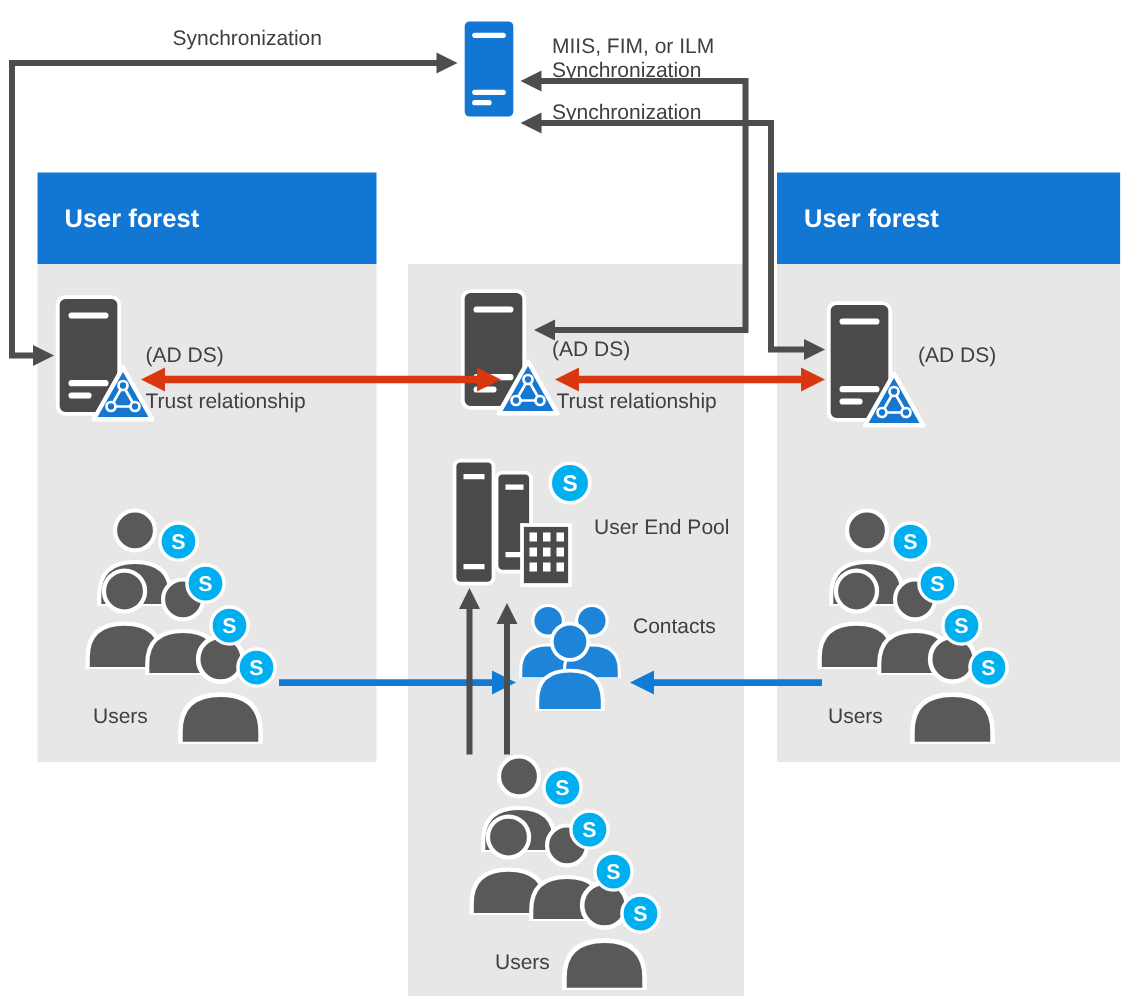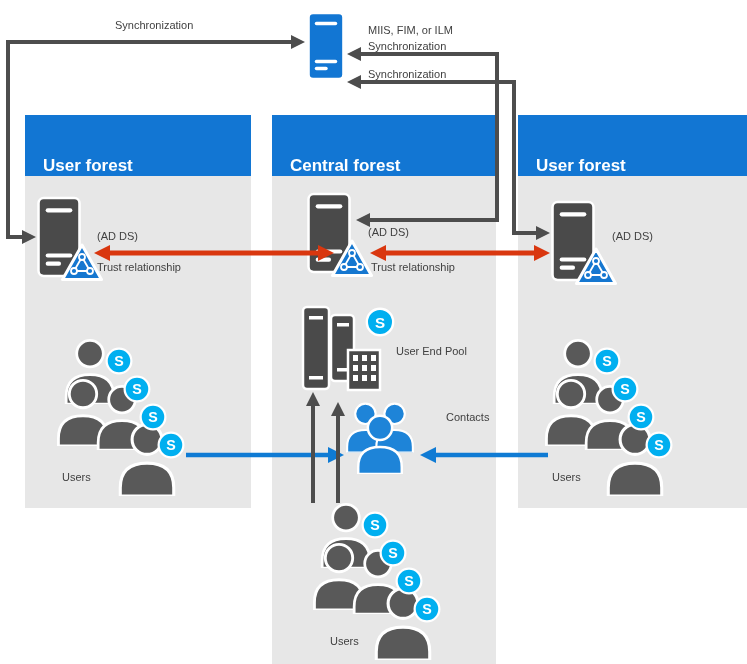--- a/index.html
+++ b/index.html
@@ -1,22 +1,22 @@
 <!DOCTYPE html>
 <html><head>
 <meta charset="utf-8">
 <style>
   html,body{margin:0;padding:0;background:#fff;}
   #canvas{position:relative;width:747px;height:664px;background:#ffffff;overflow:hidden;
           font-family:"Liberation Sans", sans-serif;}
   .abs{position:absolute;}
   .panel{background:#e7e7e7;}
   .header{background:#1276d3;color:#fff;font-size:17px;font-weight:bold;
-          display:flex;align-items:flex-end;padding-left:18px;box-sizing:border-box;}
-  .label{font-size:11px;color:#3f3f3f;white-space:nowrap;line-height:17px;}
+          display:flex;align-items:center;padding-left:18px;box-sizing:border-box;}
+  .label{font-size:14px;color:#3f3f3f;white-space:nowrap;line-height:17px;}
   svg{display:block;}
 </style>
 </head>
 <body>
 
 <div id="canvas">
 
   <svg width="0" height="0" style="position:absolute">
     <defs>
       <symbol id="sym-server" viewBox="0 0 44 80">
@@ -59,23 +59,20 @@
       </symbol>
     </defs>
   </svg>
 
   <div class="abs panel" style="left:25px;top:176px;width:226px;height:332px"></div>
   <div class="abs panel" style="left:272px;top:176px;width:224px;height:488px"></div>
   <div class="abs panel" style="left:518px;top:176px;width:229px;height:332px"></div>
 
   <div class="abs header" style="left:25px;top:115px;width:226px;height:61px">
     <span>User forest</span>
-  </div>
-  <div class="abs header" style="left:272px;top:115px;width:224px;height:61px">
-    <span>Central forest</span>
   </div>
   <div class="abs header" style="left:518px;top:115px;width:229px;height:61px">
     <span>User forest</span>
   </div>
 
   <svg class="abs" style="left:307px;top:8px;color:#1276d3" width="38" height="76" viewBox="0 0 44 80">
     <use href="#sym-server"></use>
   </svg>
 
   <svg class="abs" style="left:36px;top:196px;color:#4a4a4a" width="92" height="90" viewBox="0 0 92 90">
@@ -132,21 +129,21 @@
   <span class="abs label" style="left:368px;top:38px">Synchronization</span>
   <span class="abs label" style="left:368px;top:66px">Synchronization</span>
 
   <span class="abs label" style="left:97px;top:228px">(AD DS)</span>
   <span class="abs label" style="left:97px;top:259px">Trust relationship</span>
   <span class="abs label" style="left:368px;top:224px">(AD DS)</span>
   <span class="abs label" style="left:371px;top:259px">Trust relationship</span>
   <span class="abs label" style="left:612px;top:228px">(AD DS)</span>
 
   <span class="abs label" style="left:396px;top:343px">User End Pool</span>
-  <span class="abs label" style="left:446px;top:409px">Contacts</span>
+  <span class="abs label" style="left:422px;top:409px">Contacts</span>
 
   <span class="abs label" style="left:62px;top:469px">Users</span>
   <span class="abs label" style="left:552px;top:469px">Users</span>
   <span class="abs label" style="left:330px;top:633px">Users</span>
 
   <svg class="abs" style="left:0;top:0;pointer-events:none" width="747" height="664" viewBox="0 0 747 664">
 
     <g>
       <polyline points="293,42 8,42 8,237 24,237" fill="none" stroke="#4d4d4d" stroke-width="4"></polyline>
       <polygon points="305,42 291,35 291,49" fill="#4d4d4d"></polygon>

